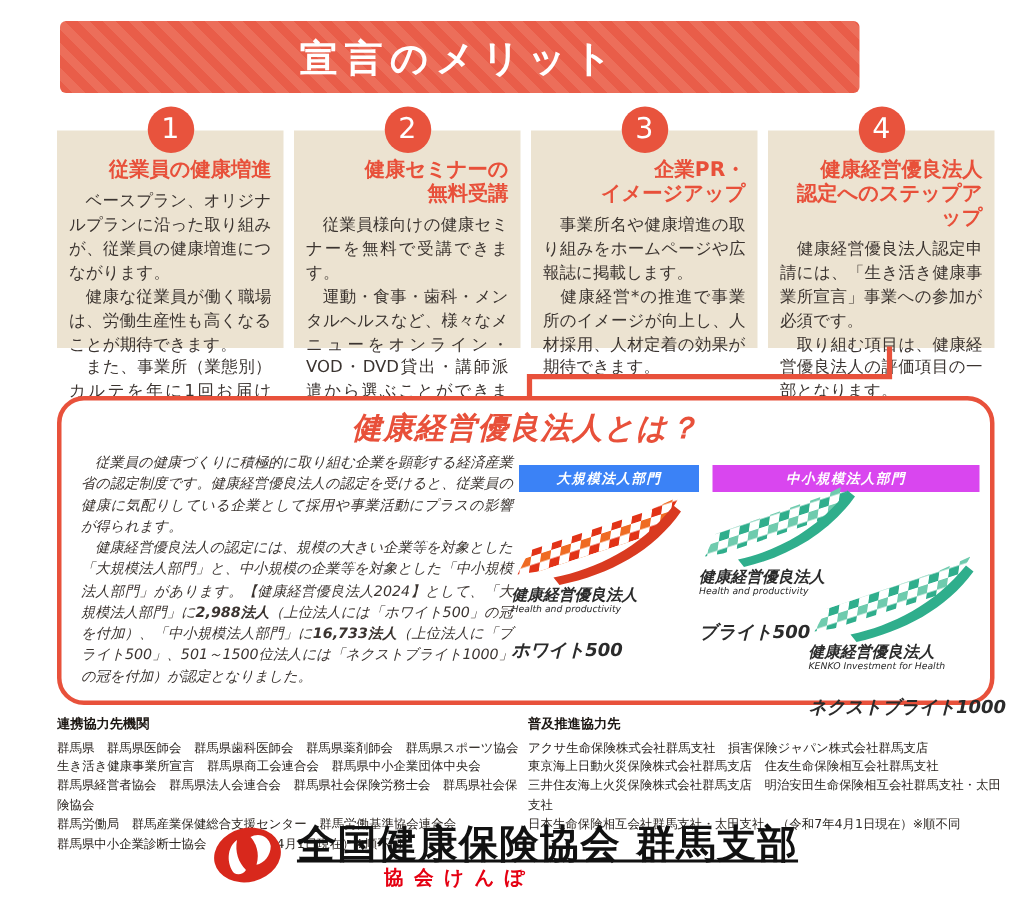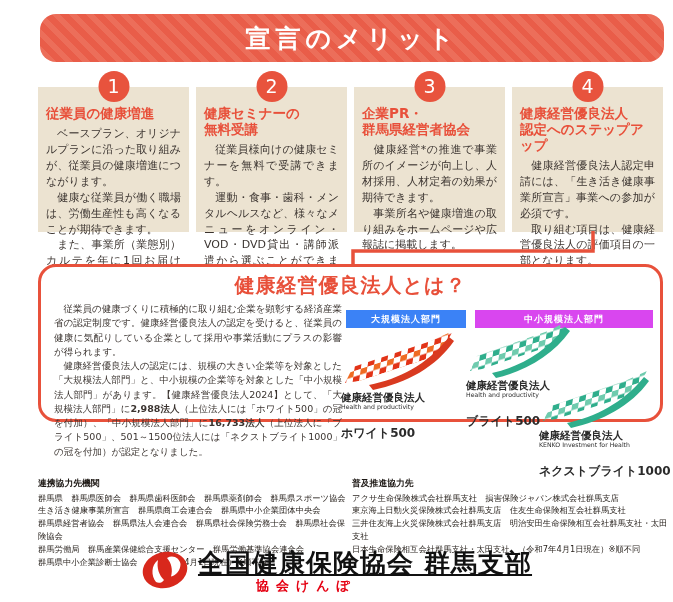--- a/index.html
+++ b/index.html
@@ -1,41 +1,41 @@
 <!DOCTYPE html>
 <html><head>
 <meta charset="utf-8">
 <style>
   html,body{margin:0;padding:0;background:#fff;}
   .page{position:relative;width:673px;height:602px;background:#ffffff;overflow:hidden;
         font-family:"DejaVu Sans","Liberation Sans",sans-serif;color:#3b3430;}
 
   
-  .banner{position:absolute;left:40px;top:14px;width:624px;height:48px;border-radius:16px;
+  .banner{position:absolute;left:40px;top:14px;width:533px;height:48px;border-radius:4px;
           background:repeating-linear-gradient(45deg,#e95d49 0 6px,#ec6e5a 6px 12px);
           display:flex;align-items:center;justify-content:center;}
   .banner-title{color:#ffffff;font-size:25px;font-weight:bold;letter-spacing:5px;}
 
   
   .merits{position:absolute;left:38px;top:87px;width:625px;display:flex;gap:7px;}
   .card{flex:1;background:#ece3d1;position:relative;height:145px;box-sizing:border-box;
         padding:19px 8px 8px;}
   .num{position:absolute;top:-16px;left:50%;transform:translateX(-50%);
        width:31px;height:31px;border-radius:50%;background:#e8533d;color:#fff;
        display:flex;align-items:center;justify-content:center;font-size:19px;line-height:1;}
-  .mtitle{margin:0 0 4px;color:#e8503a;font-size:13.5px;font-weight:bold;text-align:left;
+  .mtitle{margin:0 0 4px;color:#e8503a;font-size:13.5px;font-weight:bold;text-align:right;
           line-height:1.18;white-space:pre-line;}
   .card p{margin:0;font-size:11px;line-height:1.45;text-align:justify;}
 
   
   .connector{position:absolute;left:350px;top:229px;}
 
   
-  .about{position:absolute;left:38px;top:264px;width:625px;height:158px;box-sizing:border-box;
-         border:3px solid #e8513b;border-radius:18px;background:#fff;}
+  .about{position:absolute;left:38px;top:264px;width:625px;height:206px;box-sizing:border-box;
+         border:3px solid #e8513b;border-radius:18px;background:#fff;font-style:italic;}
   .about-title{position:absolute;left:0;right:0;top:5px;margin:0;text-align:center;
                color:#e8503a;font-size:20px;font-weight:bold;letter-spacing:1px;}
   .about-left{position:absolute;left:13px;top:35px;width:288px;}
   .about-left p{margin:0;font-size:9.5px;line-height:1.5;text-align:justify;}
   .about-left .b{font-weight:bold;}
 
   .bar{position:absolute;top:43px;height:18px;color:#fff;font-size:9px;font-weight:bold;
        display:flex;align-items:center;justify-content:center;letter-spacing:1px;}
   .bar-large{left:305px;width:120px;background:#3b82f6;}
   .bar-sme{left:434px;width:178px;background:#d946ef;}
@@ -82,23 +82,23 @@
     <div class="card">
       <div class="num">2</div>
       <h3 class="mtitle">健康セミナーの
 無料受講</h3>
       <p>　従業員様向けの健康セミナーを無料で受講できます。</p>
       <p>　運動・食事・歯科・メンタルヘルスなど、様々なメニューをオンライン・VOD・DVD貸出・講師派遣から選ぶことができます。</p>
     </div>
     <div class="card">
       <div class="num">3</div>
       <h3 class="mtitle">企業PR・
-群馬県経営者協会</h3>
+イメージアップ</h3>
+      <p>　事業所名や健康増進の取り組みをホームページや広報誌に掲載します。</p>
       <p>　健康経営*の推進で事業所のイメージが向上し、人材採用、人材定着の効果が期待できます。</p>
-      <p>　事業所名や健康増進の取り組みをホームページや広報誌に掲載します。</p>
     </div>
     <div class="card">
       <div class="num">4</div>
       <h3 class="mtitle">健康経営優良法人
 認定へのステップアップ</h3>
       <p>　健康経営優良法人認定申請には、「生き活き健康事業所宣言」事業への参加が必須です。</p>
       <p>　取り組む項目は、健康経営優良法人の評価項目の一部となります。</p>
     </div>
   </div>
 

